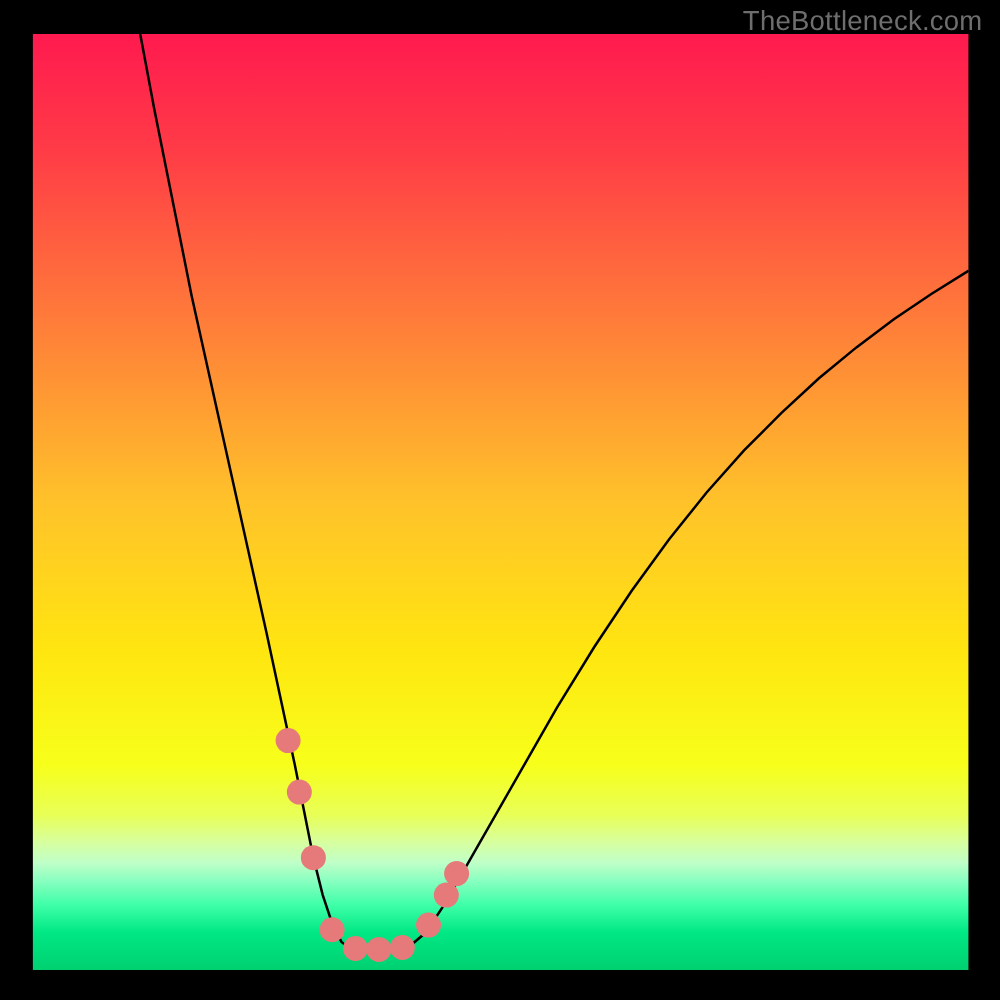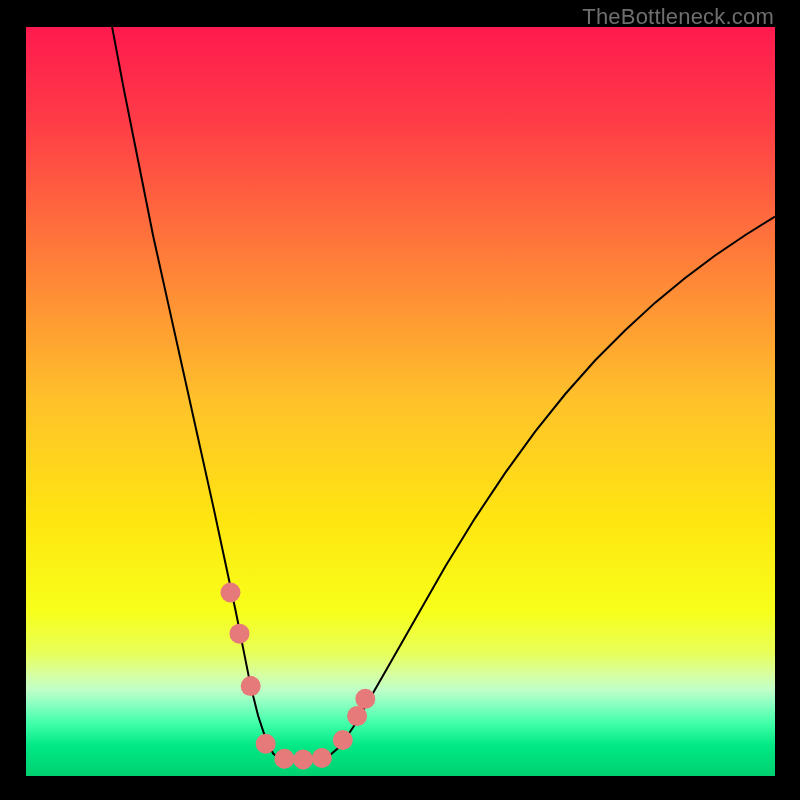--- a/index.html
+++ b/index.html
@@ -29,21 +29,21 @@
   .gradient-bg {
     position: absolute;
     left: 0;
     top: 0;
     width: 100%;
     height: 100%;
   }
   .watermark {
     position: absolute;
     top: 4px;
-    right: 26px;
+    right: 14px;
     color: #6e6e6e;
     font-family: Arial, Helvetica, sans-serif;
     font-size: 22px;
     letter-spacing: 0.2px;
   }
   svg.curve {
     position: absolute;
     left: 0;
     top: 0;
     width: 749px;

